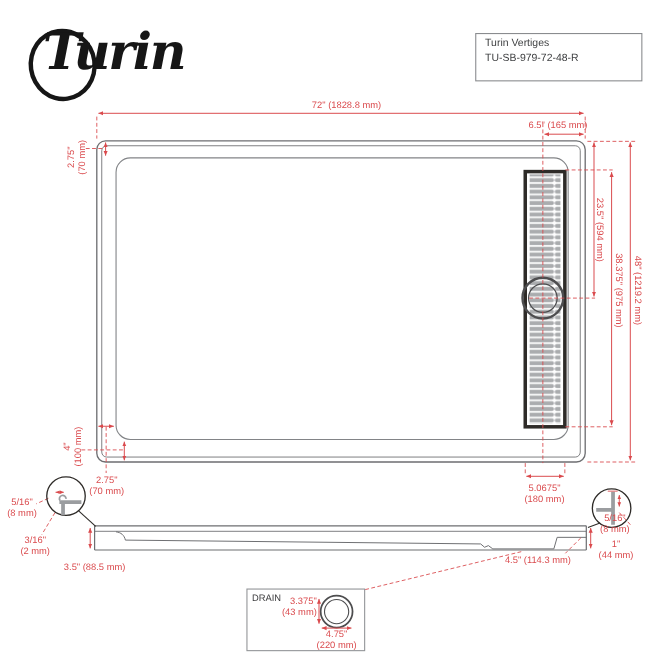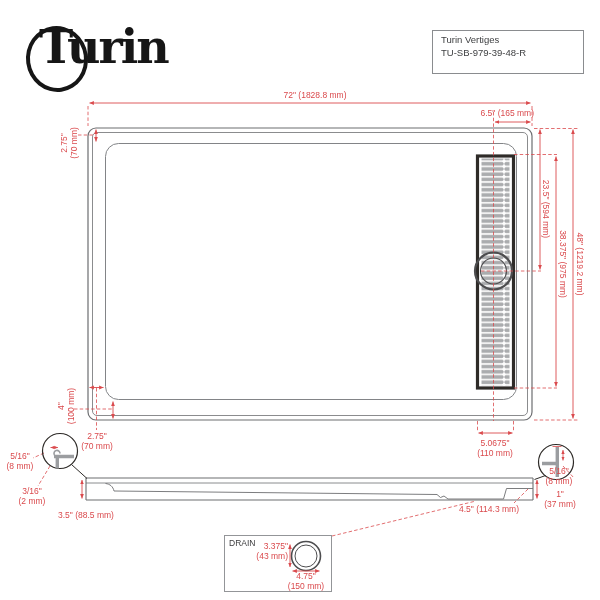--- a/index.html
+++ b/index.html
@@ -4,21 +4,21 @@
 <style>
   html,body{margin:0;padding:0;background:#ffffff;}
   .stage{position:relative;width:600px;height:600px;background:#ffffff;overflow:hidden;
          font-family:"Liberation Sans",sans-serif;}
   .stage svg{position:absolute;left:0;top:0;}
   
   .logo{position:absolute;left:26px;top:16px;width:180px;height:80px;z-index:3;}
   .logo-ellipse{position:absolute;left:0;top:10px;width:54px;height:58px;
                 border:4px solid #161616;border-radius:50%;transform:rotate(-8deg);}
   .logo-text{position:absolute;left:13px;top:4px;font-family:"DejaVu Serif",serif;
-             font-weight:bold;font-size:46px;color:#161616;letter-spacing:-2px;}
+             font-style:italic;font-weight:bold;font-size:46px;color:#161616;letter-spacing:-2px;}
   
   .titleblock{position:absolute;left:432px;top:30px;width:152px;height:44px;z-index:3;
               border:1px solid #8a8c8f;padding:3px 0 0 8px;box-sizing:border-box;
               font-size:9.5px;line-height:12.8px;color:#3f4042;}
   
   .dim{position:absolute;z-index:2;color:#da4a4d;font-size:8.5px;line-height:10px;
        text-align:center;white-space:nowrap;}
   .dim span{display:block;}
   .rot-ccw{transform:rotate(-90deg);}
   .rot-cw{transform:rotate(90deg);}
@@ -123,21 +123,21 @@
     </g>
   </svg>
 
   <div class="logo">
     <div class="logo-ellipse"></div>
     <span class="logo-text">Turin</span>
   </div>
 
   <div class="titleblock">
     <div>Turin Vertiges</div>
-    <div>TU-SB-979-39-48-R</div>
+    <div>TU-SB-979-72-48-R</div>
   </div>
 
   <div class="dim" style="left:240px;top:90px;width:150px;">72" (1828.8 mm)</div>
   <div class="dim right" style="left:450px;top:108px;width:84px;">6.5" (165 mm)</div>
   <div class="dim rot-ccw" style="left:44px;top:133px;width:50px;height:20px;">
     <span>2.75"</span>
     <span>(70 mm)</span>
   </div>
   <div class="dim rot-cw" style="left:506px;top:204px;width:80px;">23.5" (594 mm)</div>
   <div class="dim rot-cw" style="left:518px;top:259px;width:90px;">38.375" (975 mm)</div>
@@ -145,45 +145,45 @@
   <div class="dim rot-ccw" style="left:39px;top:396px;width:54px;height:20px;">
     <span>4"</span>
     <span>(100 mm)</span>
   </div>
   <div class="dim" style="left:72px;top:431px;width:50px;">
     <span>2.75"</span>
     <span>(70 mm)</span>
   </div>
   <div class="dim" style="left:463px;top:438px;width:64px;">
     <span>5.0675"</span>
-    <span>(110 mm)</span>
+    <span>(180 mm)</span>
   </div>
 
   <div class="dim" style="left:2px;top:451px;width:36px;">
     <span>5/16"</span>
     <span>(8 mm)</span>
   </div>
   <div class="dim" style="left:14px;top:486px;width:36px;">
     <span>3/16"</span>
     <span>(2 mm)</span>
   </div>
   <div class="dim" style="left:41px;top:510px;width:90px;">3.5" (88.5 mm)</div>
   <div class="dim" style="left:439px;top:504px;width:100px;">4.5" (114.3 mm)</div>
   <div class="dim" style="left:540px;top:466px;width:38px;">
     <span>5/16"</span>
     <span>(8 mm)</span>
   </div>
   <div class="dim" style="left:534px;top:489px;width:52px;">
     <span>1"</span>
-    <span>(37 mm)</span>
+    <span>(44 mm)</span>
   </div>
 
   <div class="dim dark" style="left:229px;top:538px;text-align:center;">DRAIN</div>
   <div class="dim right" style="left:252px;top:541px;width:36px;">
     <span>3.375"</span>
     <span>(43 mm)</span>
   </div>
   <div class="dim" style="left:284px;top:571px;width:44px;">
     <span>4.75"</span>
-    <span>(150 mm)</span>
+    <span>(220 mm)</span>
   </div>
 
 </div>
 
 </body></html>

